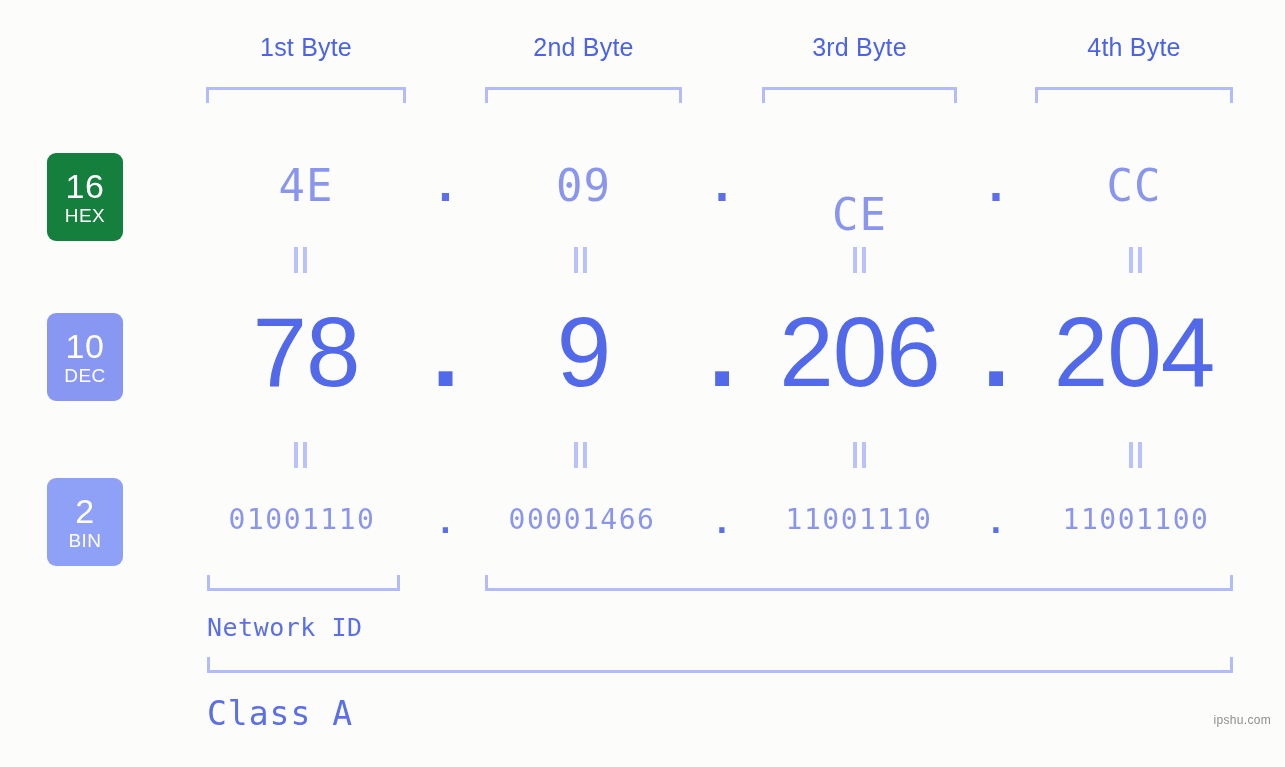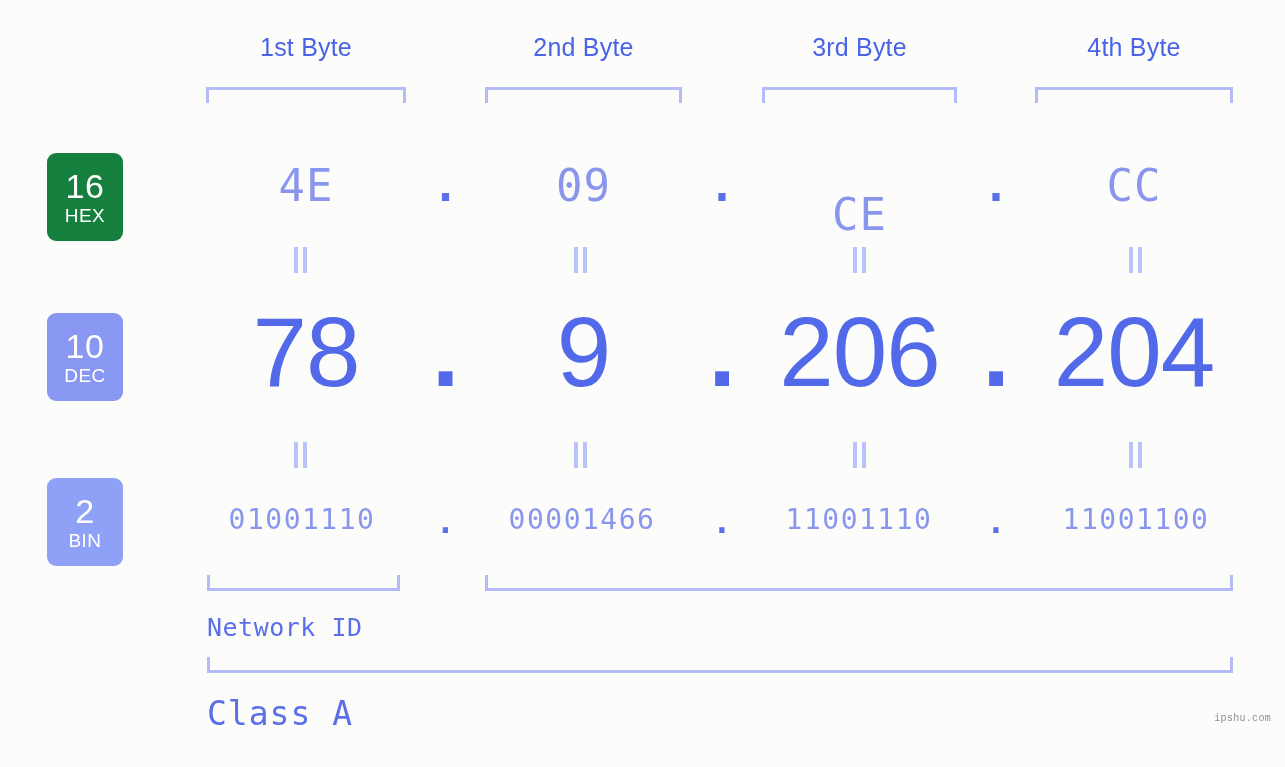--- a/index.html
+++ b/index.html
@@ -155,22 +155,22 @@
     font-size: 33px;
     color: #5b6fe8;
     text-align: left;
     white-space: nowrap;
     letter-spacing: 1px;
   }
   #watermark {
     position: absolute;
     right: 14px;
     top: 713px;
-    font-family: Liberation Mono, monospace;
-    font-size: 10px;
+    font-family: Liberation Sans, sans-serif;
+    font-size: 12px;
     color: #8f8f8f;
     letter-spacing: 0.3px;
   }
 </style>
 </head>
 <body>
 
 <div id="stage">
 
   <div class="byte-label" style="left:206px; width:200px;">1st Byte</div>

